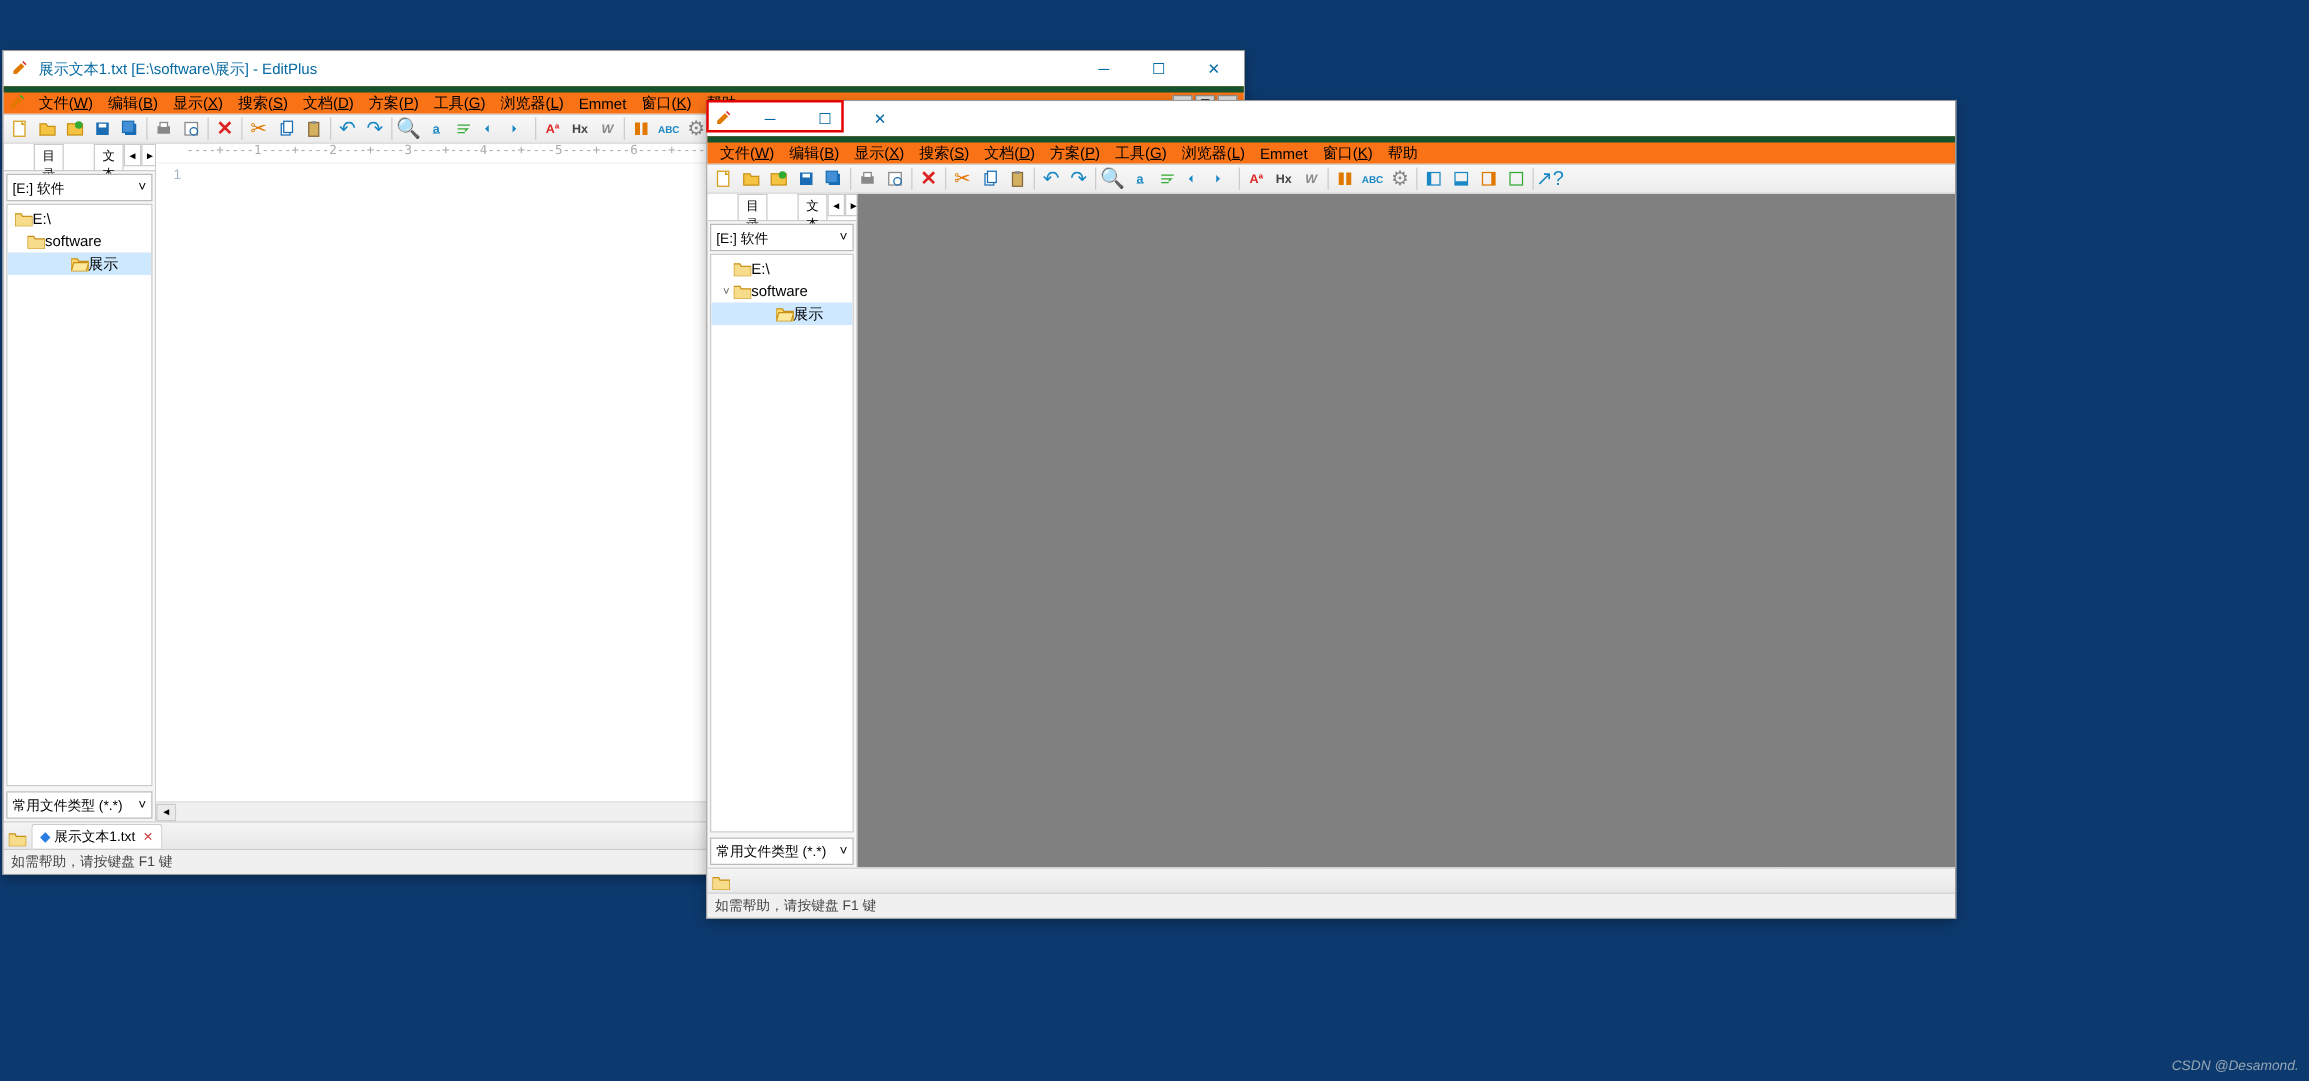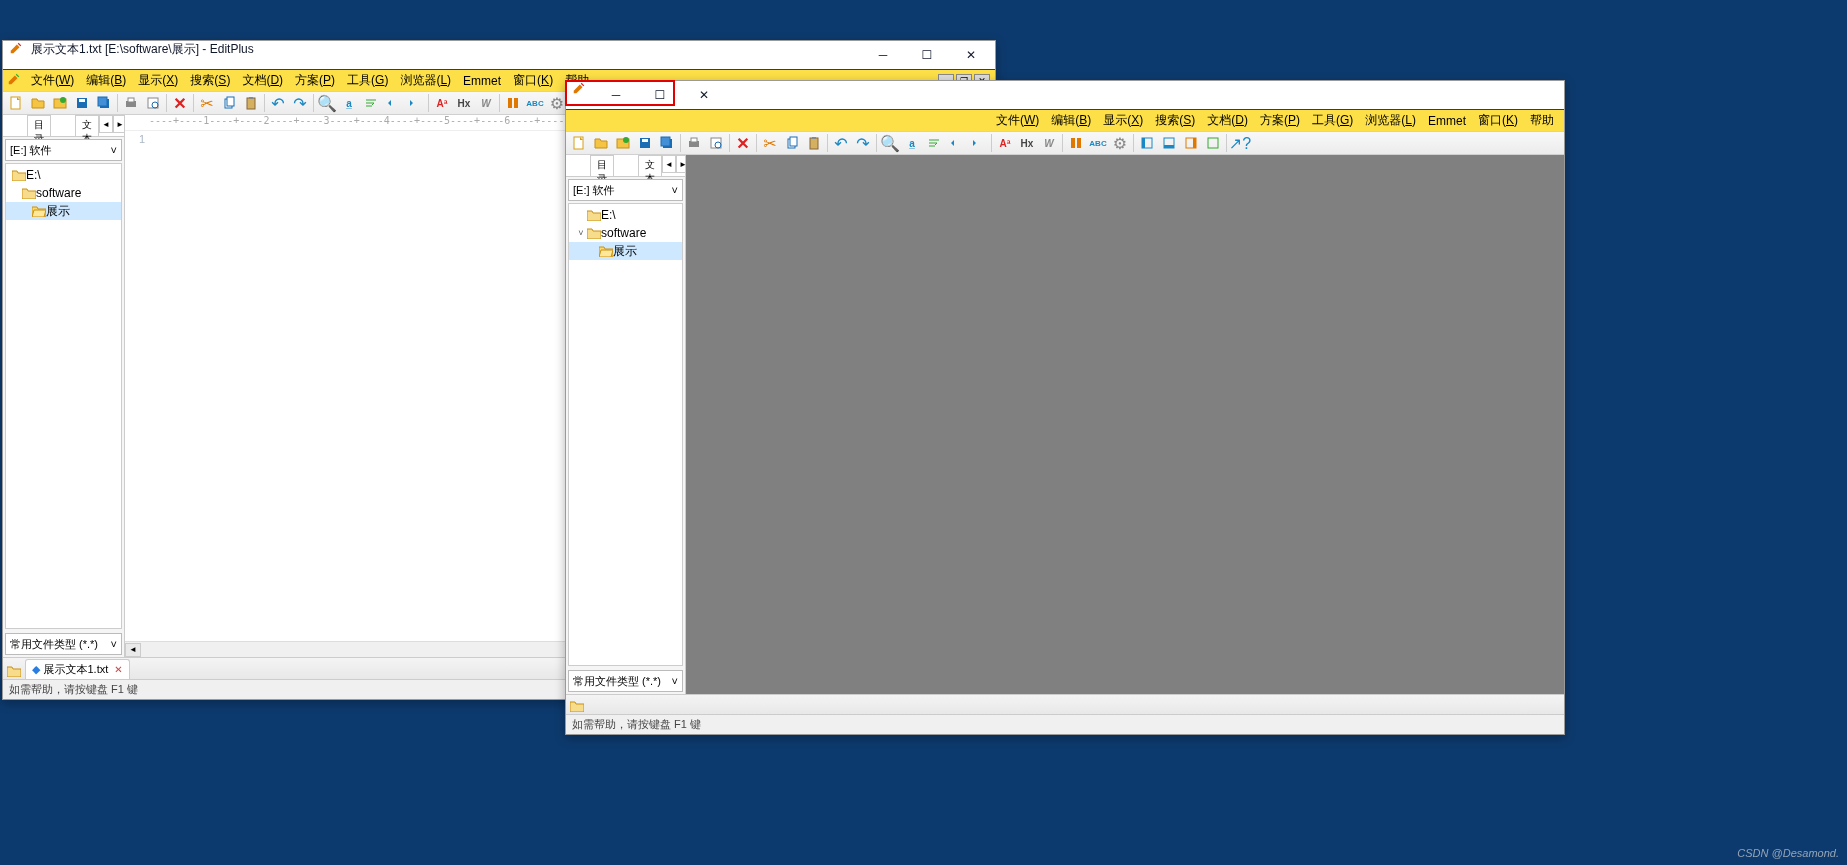--- a/index.html
+++ b/index.html
@@ -1,26 +1,26 @@
 <!DOCTYPE html>
 <html><head>
 <meta charset="utf-8">
 <style>
 * { margin: 0; padding: 0; box-sizing: border-box; font-family: 'Microsoft YaHei', 'Segoe UI', Arial, sans-serif; }
 body { background: #0d3a6e; width: 1847px; height: 865px; position: relative; overflow: hidden; }
 
 
 .window { position: absolute; background: #fff; border: 1px solid #9a9a9a; display: flex; flex-direction: column; box-shadow: 0 3px 10px rgba(0,0,0,0.3); }
-.titlebar { height: 28px; background: #fff; display: flex; padding: 0 2px 0 6px; font-size: 12px; color: #0f172a; }
+.titlebar { height: 28px; background: #fff; display: flex; align-items: center; padding: 0 2px 0 6px; font-size: 12px; color: #0369a1; }
 .titlebar .app-icon { width: 16px; height: 16px; margin-right: 6px; display: inline-flex; }
 .titlebar .title-text { flex: 1; }
 .titlebar .win-controls { display: flex; }
 .titlebar .win-btn { width: 44px; height: 28px; display: flex; align-items: center; justify-content: center; cursor: pointer; }
 
-.menubar { height: 22px; background: #fde047; display: flex; align-items: center; padding: 0 4px; font-size: 12px; border-top: 1px solid #14532d; justify-content: flex-end; }
+.menubar { height: 22px; background: #f97316; display: flex; align-items: center; padding: 0 4px; font-size: 12px; border-top: 5px solid #14532d; }
 .menu-item { padding: 2px 6px; cursor: pointer; }
 .menu-u { text-decoration: underline; }
 .mdi-controls { margin-left: auto; display: flex; }
 .mdi-btn { width: 16px; height: 14px; margin: 0 1px; border: 1px solid #888; background: #ddd; cursor: pointer; font-size: 9px; display: flex; align-items: center; justify-content: center; }
 
 .toolbar { height: 24px; background: linear-gradient(#f8f8f8,#ececec); border-top: 1px solid #d0d0d0; border-bottom: 1px solid #d0d0d0; display: flex; align-items: center; padding: 0 2px; gap: 0; }
 .tb-btn { width: 20px; height: 20px; display: flex; align-items: center; justify-content: center; cursor: pointer; margin: 0 1px; border-radius: 2px; }
 .tb-sep { width: 1px; height: 18px; background: #ccc; margin: 0 2px; }
 .tb-lbl { font-size: 10px; font-weight: bold; color: #444; }
 
@@ -32,21 +32,21 @@
 .sb-tab { padding: 2px 6px; border: 1px solid #ccc; border-bottom: none; background: #fff; cursor: pointer; font-size: 10px; margin-left: 24px; }
 .sb-tab.active { background: #fff; border-top: 1px solid #ccc; }
 .sb-nav { display: flex; margin-left: auto; }
 .sb-nav-btn { width: 14px; height: 18px; border: 1px solid #ccc; display: flex; align-items: center; justify-content: center; cursor: pointer; font-size: 8px; }
 
 .drive-select { height: 22px; border: 1px solid #bbb; margin: 2px 2px; display: flex; align-items: center; padding: 0 4px; font-size: 11px; background: #fff; cursor: pointer; }
 .drive-select .chev { margin-left: auto; }
 
 .tree { flex: 1; background: #fff; border: 1px solid #ccc; margin: 0 2px 2px 2px; padding: 2px 0; overflow: auto; }
 .tree-item { height: 18px; display: flex; align-items: center; padding: 0 2px; cursor: pointer; }
-.tree-item.selected { background: #cde8ff; }
+.tree-item.selected { background: #cde8ff; justify-content: center; }
 .tree-indent { display: inline-block; }
 .tree-expander { width: 12px; display: inline-flex; justify-content: center; font-size: 9px; color: #555; }
 
 .filetype-select { height: 22px; border: 1px solid #bbb; margin: 2px; display: flex; align-items: center; padding: 0 4px; font-size: 11px; background: #fff; cursor: pointer; }
 .filetype-select .chev { margin-left: auto; }
 
 
 .editor-area { flex: 1; display: flex; flex-direction: column; background: #fff; }
 .ruler { height: 16px; background: #fff; font-family: monospace; font-size: 10px; color: #aaa; padding-left: 24px; white-space: nowrap; overflow: hidden; border-bottom: 1px solid #eee; letter-spacing: 0; }
 .editor-body { flex: 1; display: flex; background: #fff; }

